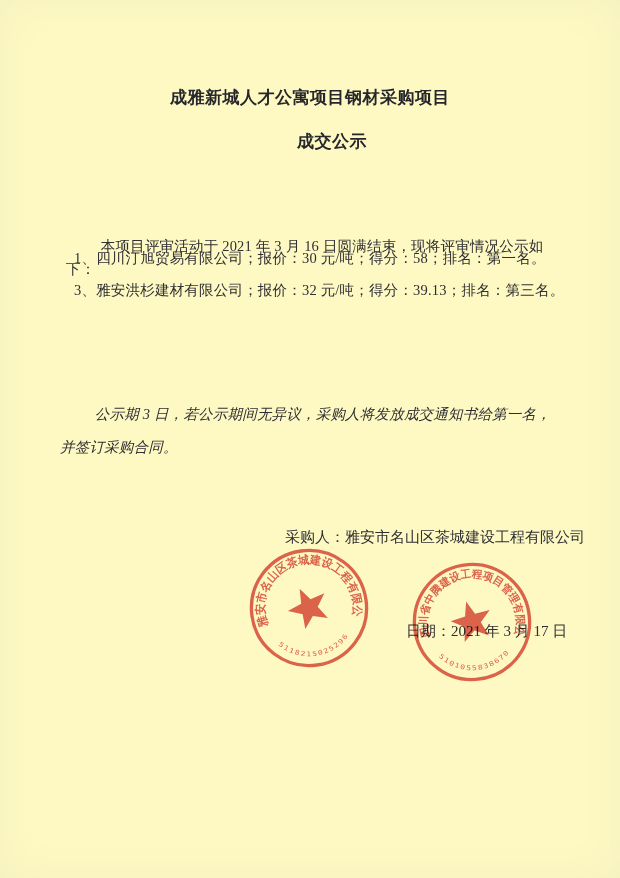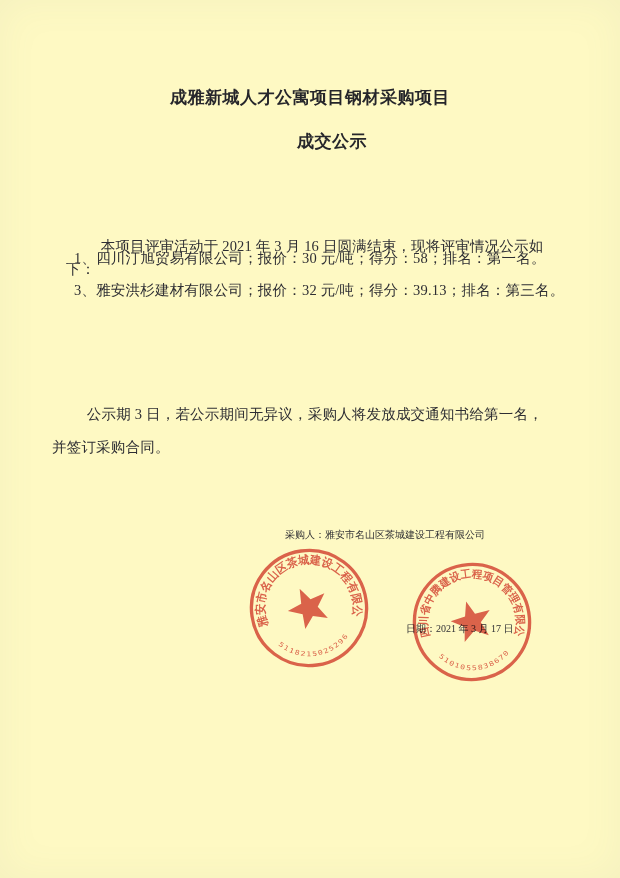--- a/index.html
+++ b/index.html
@@ -49,29 +49,30 @@
     list-style: none;
   }
   .bidders li {
     height: 32px;
     line-height: 32px;
     white-space: nowrap;
   }
 
   .notice {
     position: absolute;
-    left: 52px; width: 494px; top: 398px;
+    left: 60px; width: 494px; top: 398px;
     text-indent: 2.4em;
     line-height: 32.5px;
+    font-style: italic;
   }
 
   .sign-line {
     position: absolute;
     white-space: nowrap;
-    font-size: 10px;
+    font-size: 15px;
     color: #2e2e33;
   }
   .purchaser-line { left: 285px; top: 528px; }
   .agency-line    { left: 232px; top: 587px; }
   .date-line      { left: 406px; top: 622px; }
 
   .seal {
     position: absolute;
     mix-blend-mode: multiply;
     opacity: 0.88;

